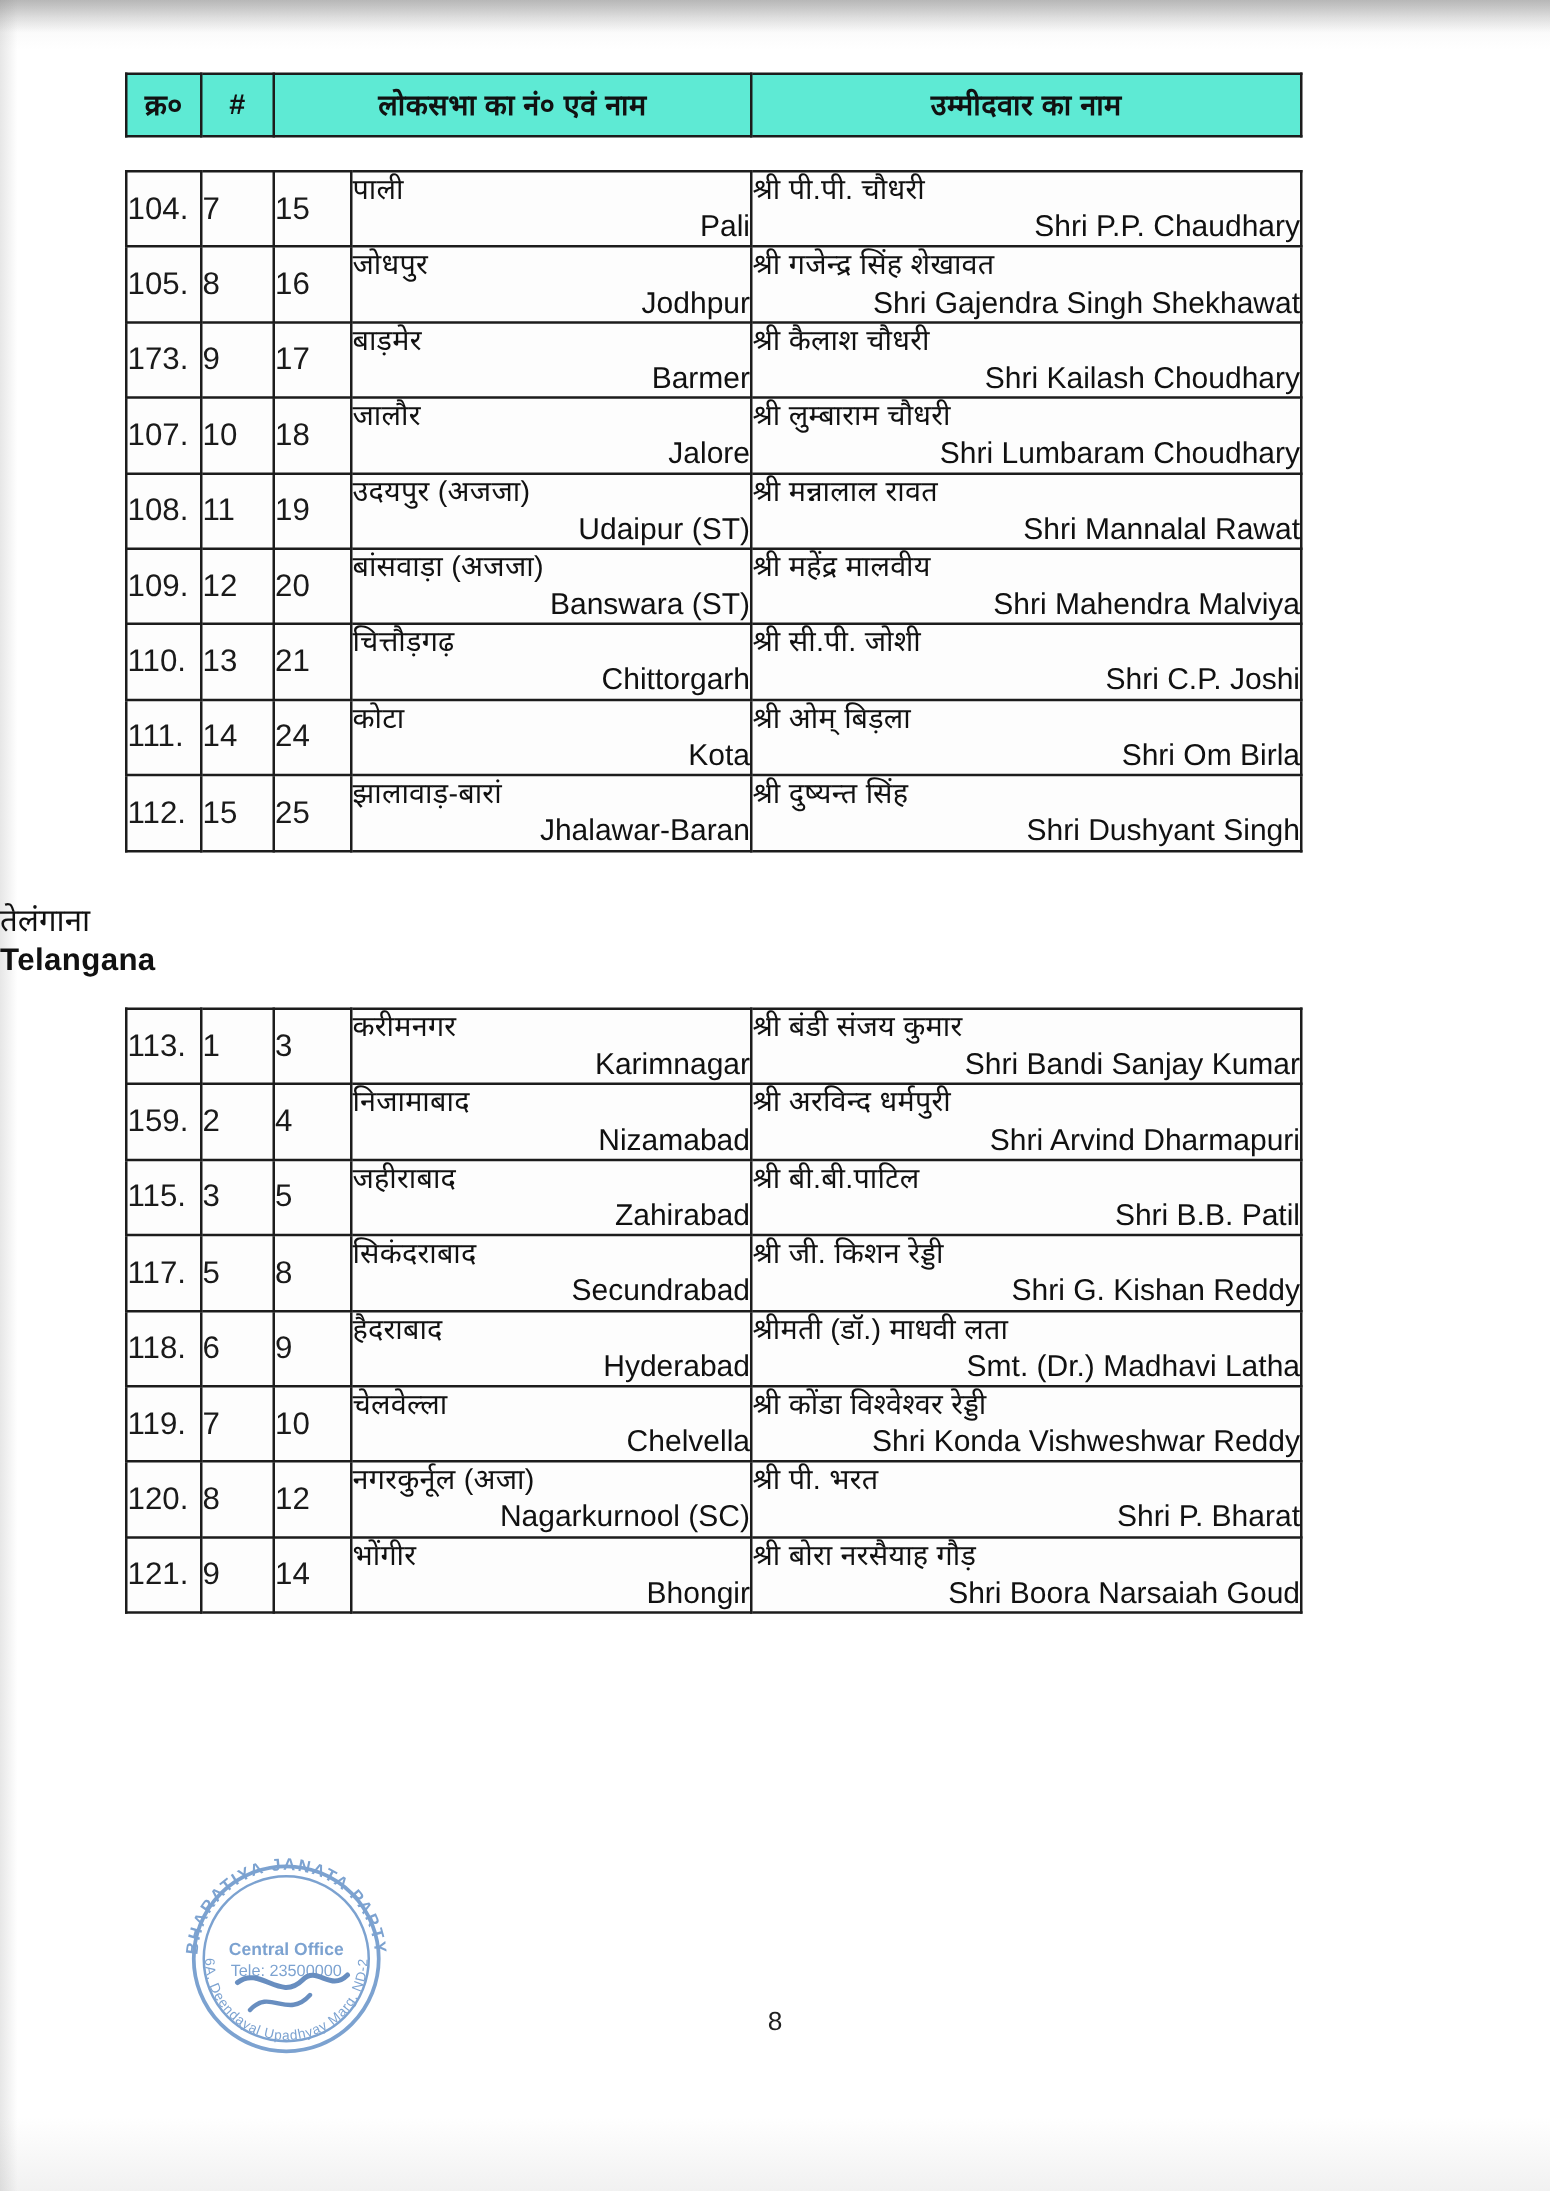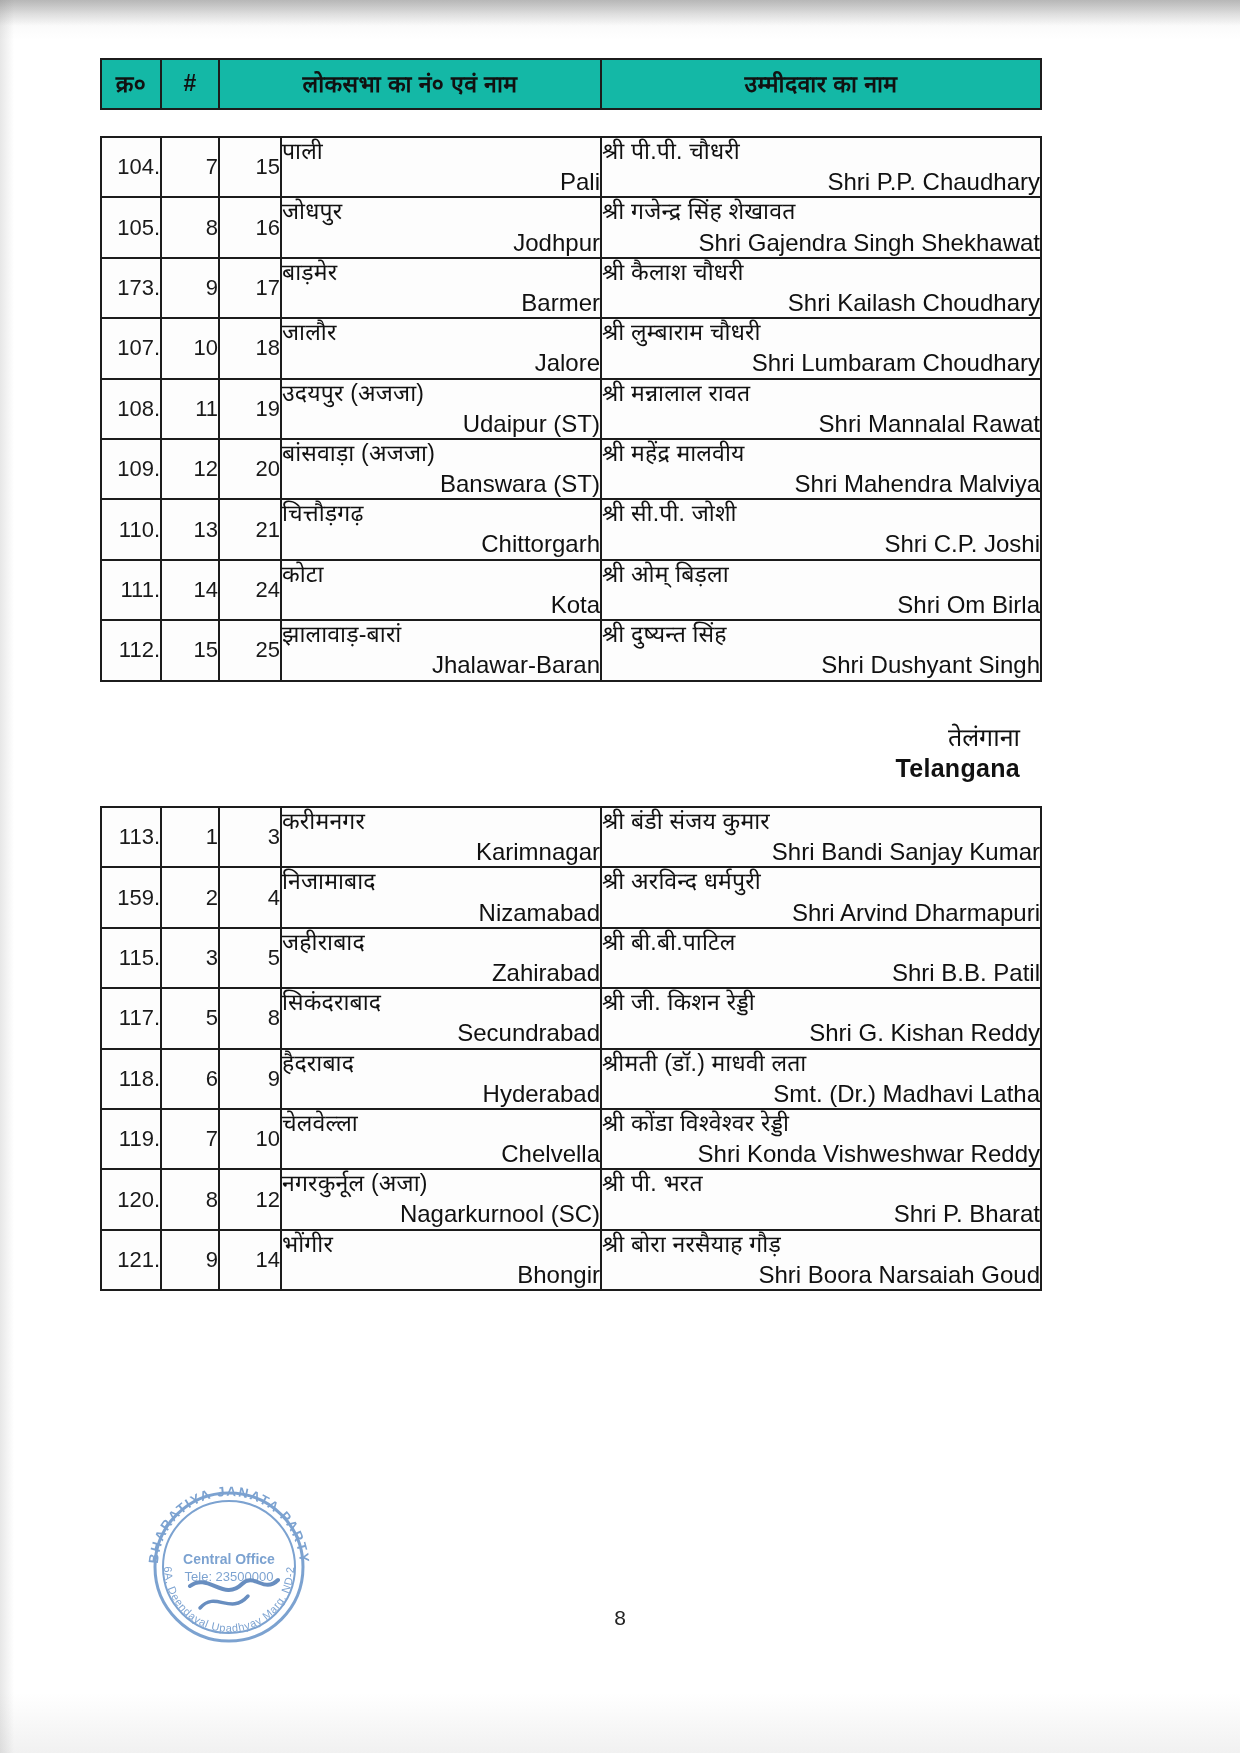--- a/index.html
+++ b/index.html
@@ -68,37 +68,37 @@
 
   
   table.hdr {
     border-collapse: collapse;
     table-layout: fixed;
     width: 940px;
     margin: 0 0 0 100px;
   }
   table.hdr th {
     border: 2px solid #1c1c1c;
-    background: #14b8a6;
+    background: #5eead4;
     padding: 7px 0 9px 0;
     font-size: 23px;
     font-weight: bold;
     text-align: center;
     letter-spacing: 0.4px;
   }
 
   .c-sl    { width: 60px; }
   .c-hash  { width: 58px; }
   .c-num   { width: 62px; }
   .c-seat  { width: 320px; }
   .c-cand  { width: 440px; }
 
   td.cell-num {
-    text-align: right;
-    font-size: 22px;
+    text-align: left;
+    font-size: 25px;
     color: #1a1a1a;
     margin-top: 19px;
   }
   td.cell-text {
     text-align: left;
     padding: 5px 0 6px 12px;
     margin-top: 22px;
   }
   .hi {
     font-size: 23px;
@@ -111,21 +111,21 @@
     line-height: 1.22;
     white-space: nowrap;
     padding-top: 2px;
     text-align: right;
   }
   .bold .hi, .bold .en { font-weight: normal; }
 
   
   .state-heading {
     width: 1020px;
-    text-align: right;
+    text-align: left;
     margin: 0;
   }
   .state-heading .s-hi {
     font-size: 25px;
     line-height: 1.25;
     font-weight: normal;
   }
   .state-heading .s-en {
     font-size: 25px;
     line-height: 1.25;

